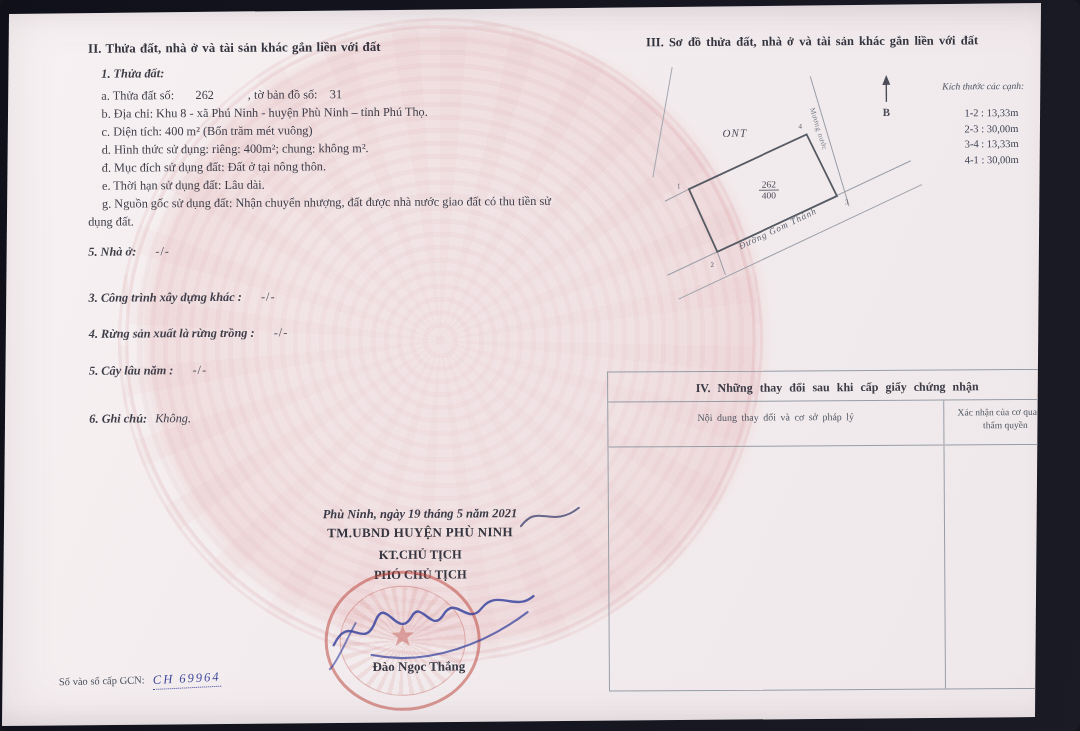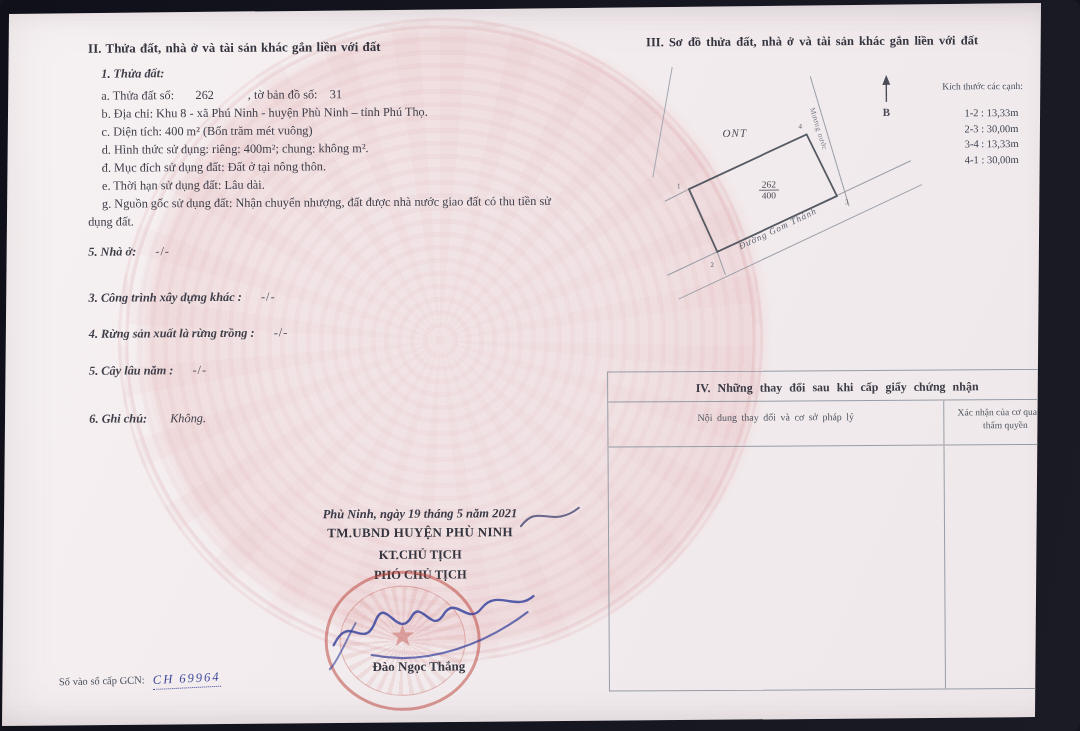--- a/index.html
+++ b/index.html
@@ -84,32 +84,32 @@
       <div class="abs itemline" style="left:89px;top:324px;">
         <span class="lbl">4. Rừng sản xuất là rừng trồng :</span>
         <span class="val">-/-</span>
       </div>
       <div class="abs itemline" style="left:89px;top:361px;">
         <span class="lbl">5. Cây lâu năm :</span>
         <span class="val">-/-</span>
       </div>
       <div class="abs itemline" style="left:89px;top:409px;">
         <span class="lbl">6. Ghi chú:</span>
-        <span class="i" style="margin-left:20px;">Không.</span>
+        <span class="i" style="margin-left:5px;">Không.</span>
       </div>
 
       <div class="abs h2" style="left:648px;top:36px;width:420px;font-size:12.5px;word-spacing:2px;">III. Sơ đồ thửa đất, nhà ở và tài sản khác gắn liền với đất</div>
 
       <svg class="abs" style="left:878px;top:74px;" width="20" height="48">
         <polygon points="10,3 6,13 14,13" fill="#4c4c58"></polygon>
         <line x1="10" y1="12" x2="10" y2="30" stroke="#4c4c58" stroke-width="1.4"></line>
         <text x="10" y="44" text-anchor="middle" font-size="11" font-weight="bold" fill="#4c4c58">B</text>
       </svg>
 
-      <div class="abs dimstitle" style="left:944px;top:84px;">Kích thước các cạnh:</div>
+      <div class="abs dimstitle" style="left:944px;top:84px;font-style:italic;">Kích thước các cạnh:</div>
       <div class="abs" style="left:966px;top:108px;">
         <div class="dims">1-2 : 13,33m</div>
         <div class="dims">2-3 : 30,00m</div>
         <div class="dims">3-4 : 13,33m</div>
         <div class="dims">4-1 : 30,00m</div>
       </div>
 
       <svg class="abs" style="left:650px;top:58px;" width="400" height="262">
         <line x1="24" y1="10" x2="4" y2="120" stroke="#a3a8b1" stroke-width="1"></line>
         <line x1="18" y1="218" x2="262" y2="105" stroke="#989da6" stroke-width="1"></line>

